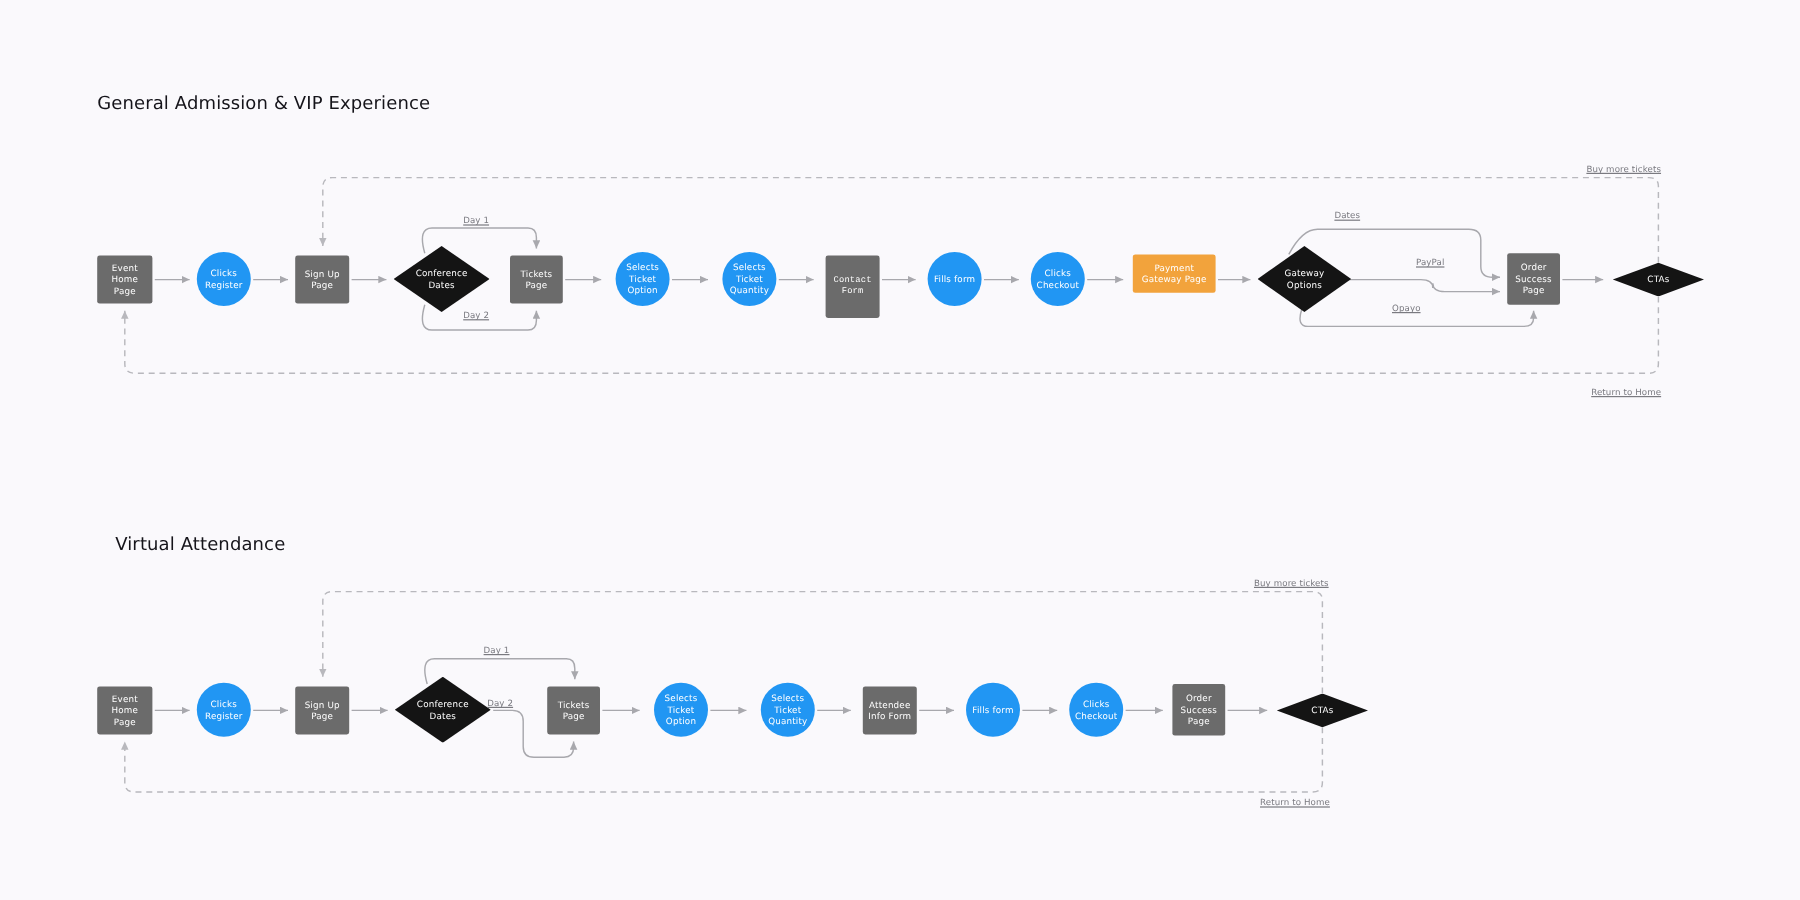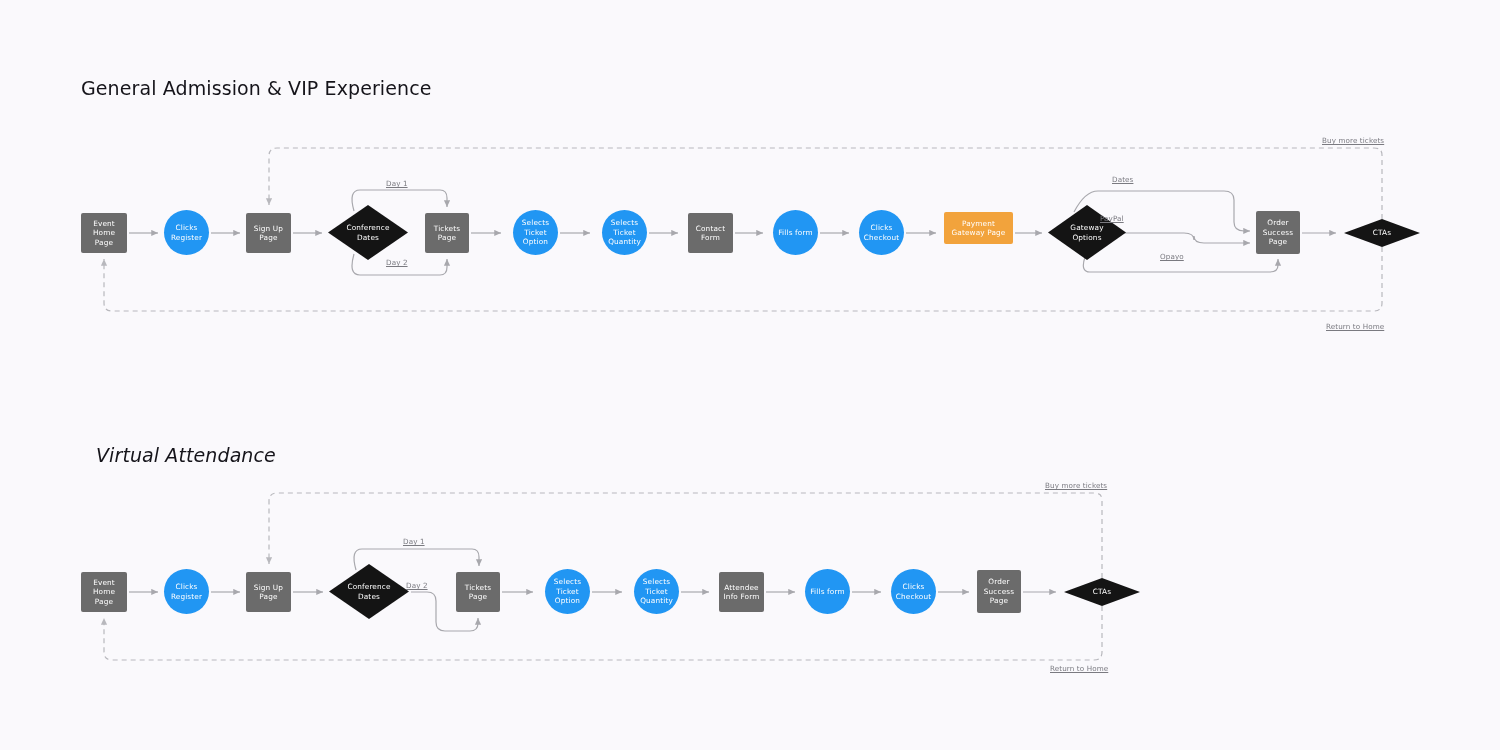--- a/index.html
+++ b/index.html
@@ -16,28 +16,28 @@
   }
   #canvas {
     position: absolute;
     inset: 0;
     width: 1500px;
     height: 750px;
   }
   .flow-title {
     position: absolute;
     font-family: "DejaVu Sans", "Liberation Sans", sans-serif;
-    font-size: 19px;
+    font-size: 15px;
     font-weight: 400;
     color: #15141a;
     letter-spacing: 0.1px;
     white-space: nowrap;
   }
   #title-flow-1 { left: 81px; top: 77px; }
-  #title-flow-2 { left: 96px; top: 444px; font-style: italic; }
+  #title-flow-2 { left: 96px; top: 444px; }
 
   .node {
     position: absolute;
     display: flex;
     align-items: center;
     justify-content: center;
     text-align: center;
     color: #ffffff;
     font-size: 7.3px;
     line-height: 9.4px;
@@ -164,21 +164,21 @@
     </div>
     <div class="node rect" style="left: 425px; top: 213px; width: 44px; height: 40px;">
       <span class="node-label">Tickets<br>Page</span>
     </div>
     <div class="node circle" style="left: 513px; top: 210px; width: 45px; height: 45px;">
       <span class="node-label">Selects<br>Ticket<br>Option</span>
     </div>
     <div class="node circle" style="left: 602px; top: 210px; width: 45px; height: 45px;">
       <span class="node-label">Selects<br>Ticket<br>Quantity</span>
     </div>
-    <div class="node rect" style="left: 688px; top: 213px; width: 45px; height: 40px;">
+    <div class="node rect" style="left: 688px; top: 213px; width: 45px; height: 52px; font-family: Liberation Mono, monospace;">
       <span class="node-label">Contact<br>Form</span>
     </div>
     <div class="node circle" style="left: 773px; top: 210px; width: 45px; height: 45px;">
       <span class="node-label">Fills form</span>
     </div>
     <div class="node circle" style="left: 859px; top: 210px; width: 45px; height: 45px;">
       <span class="node-label">Clicks<br>Checkout</span>
     </div>
     <div class="node orange" style="left: 944px; top: 212px; width: 69px; height: 32px;">
       <span class="node-label">Payment<br>Gateway Page</span>
@@ -230,21 +230,21 @@
     </div>
     <div class="node diamond-wrap" style="left: 1064px; top: 578px; width: 76px; height: 28px;">
       <div class="diamond-shape"></div>
       <span class="node-label">CTAs</span>
     </div>
   </div>
 <div id="labels-layer">
     <div class="edge-label" style="left: 386px; top: 179px;">Day 1</div>
     <div class="edge-label" style="left: 386px; top: 258px;">Day 2</div>
     <div class="edge-label" style="left: 1112px; top: 175px;">Dates</div>
-    <div class="edge-label" style="left: 1100px; top: 214px;">PayPal</div>
+    <div class="edge-label" style="left: 1180px; top: 214px;">PayPal</div>
     <div class="edge-label" style="left: 1160px; top: 252px;">Opayo</div>
     <div class="edge-label" style="left: 1322px; top: 136px;">Buy more tickets</div>
     <div class="edge-label" style="left: 1326px; top: 322px;">Return to Home</div>
     <div class="edge-label" style="left: 403px; top: 537px;">Day 1</div>
     <div class="edge-label" style="left: 406px; top: 581px;">Day 2</div>
     <div class="edge-label" style="left: 1045px; top: 481px;">Buy more tickets</div>
     <div class="edge-label" style="left: 1050px; top: 664px;">Return to Home</div>
   </div>
 
 </body></html>

